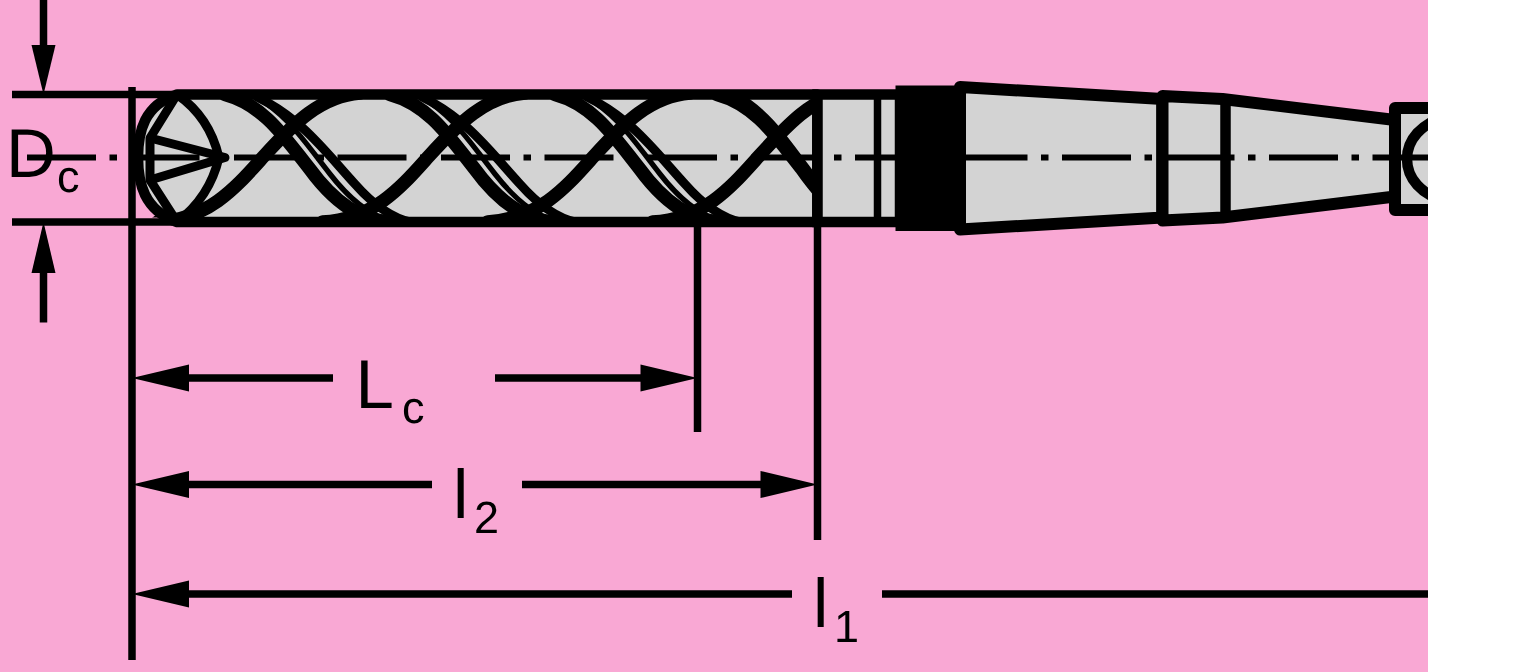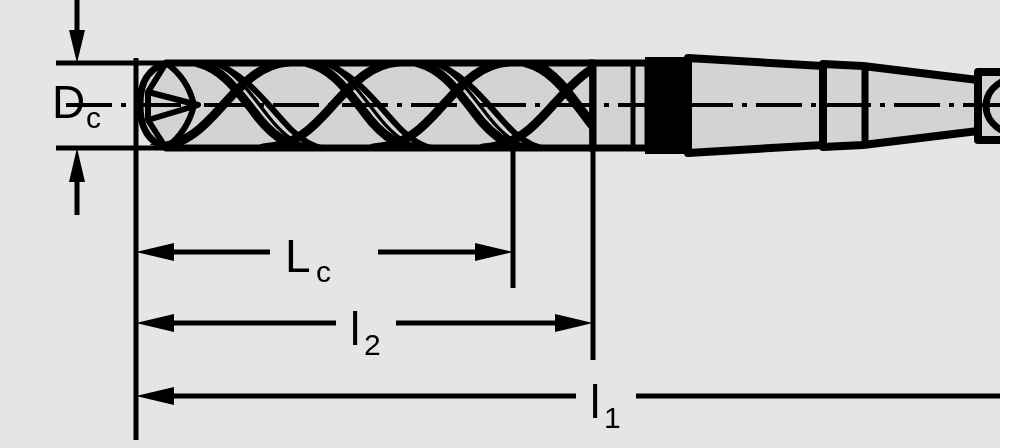--- a/index.html
+++ b/index.html
@@ -4,24 +4,23 @@
 <style>
   html, body {
     margin: 0;
     padding: 0;
     background: #ffffff;
   }
   #drawing-root {
     position: relative;
     width: 952px;
     height: 448px;
-    background: #e5e5e5;
+    background: #f9a8d4;
     font-family: "Liberation Sans", sans-serif;
     overflow: hidden;
-    padding-left: 48px;
   }
   svg.tech-drawing {
     display: block;
     width: 1024px;
     height: 448px;
   }
   .dim-text {
     font-family: "Liberation Sans", sans-serif;
     fill: #000000;
   }

